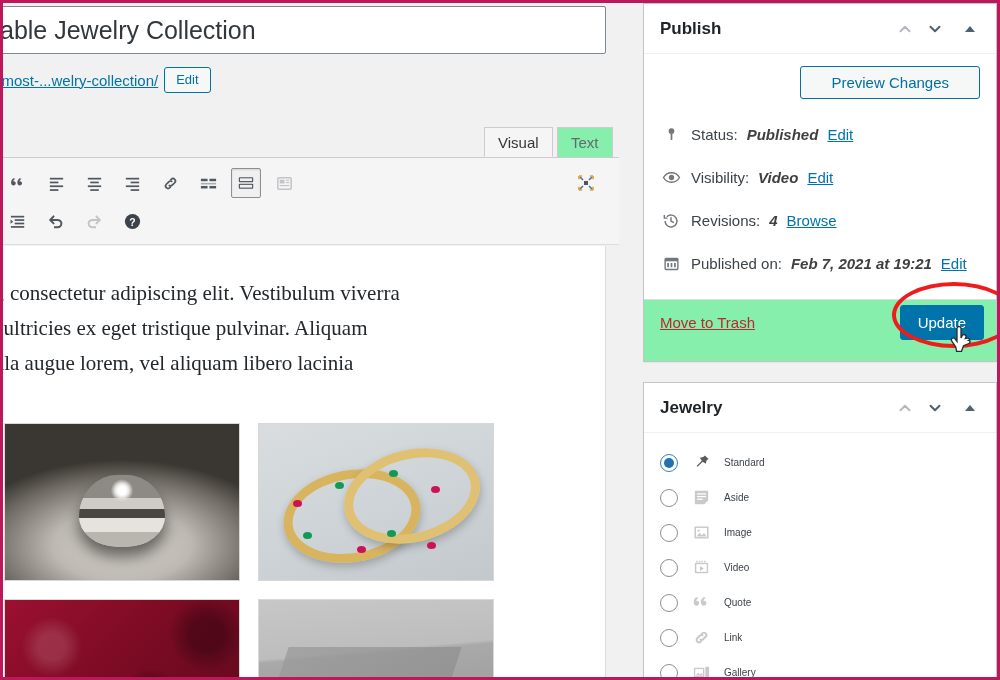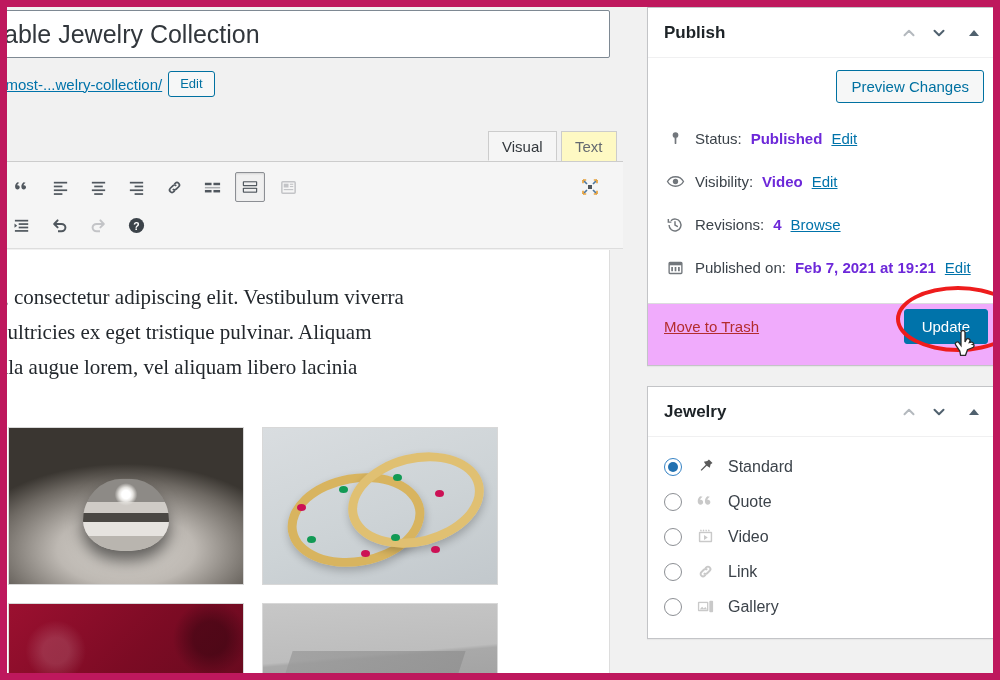--- a/index.html
+++ b/index.html
@@ -10,21 +10,21 @@
     color: #23282d;
     font-size: 13px;
     position: relative;
   }
 
   
   #frame {
     position: absolute;
     left: 0; top: 0;
     width: 1000px; height: 680px;
-    border: 7px solid #be185d;
+    border: 3px solid #be185d;
     background: #f1f1f1;
     overflow: hidden;
   }
   #inner {
     position: absolute;
     left: 0; top: 0;
     width: 994px; height: 674px;
     background: #f1f1f1;
     overflow: hidden;
   }
@@ -108,21 +108,21 @@
     border-bottom: none;
     cursor: pointer;
   }
   .ed-tab.active {
     background: #f5f5f5;
     color: #32373c;
     border-bottom: 1px solid #f5f5f5;
     z-index: 3;
   }
   .ed-tab.inactive {
-    background: #fef9c3;
+    background: #86efac;
     color: #646970;
   }
   #tab-visual { left: 495px; }
   #tab-text   { left: 568px; }
 
   .toolbar {
     position: relative;
     width: 630px;
     background: #f5f5f5;
     border-top: 1px solid #ccc;
@@ -290,42 +290,42 @@
 
   .panel-body { padding: 12px 16px 14px; }
   .preview-row { display: flex; justify-content: flex-end; margin-bottom: 14px; }
   .btn-secondary {
     font-family: "Liberation Sans", sans-serif;
     font-size: 15px;
     color: #0071a1;
     background: #f6f7f7;
     border: 1px solid #0071a1;
     border-radius: 3px;
-    padding: 7px 14px;
+    padding: 7px 30px;
     cursor: pointer;
   }
   .misc-row {
     display: flex;
     align-items: center;
     gap: 9px;
     height: 43px;
     font-size: 15px;
     color: #3c434a;
   }
   .misc-ico { width: 22px; display: flex; justify-content: center; color: #72777c; }
-  .misc-row b { font-weight: bold; color: #6d28d9; }
+  .misc-row b { font-weight: bold; color: #404040; font-style: italic; }
   .lnk {
     color: #0073aa;
     text-decoration: underline;
     cursor: pointer;
   }
 
   .panel-foot {
     position: relative;
-    background: #f0abfc;
+    background: #86efac;
     border-top: 1px solid #dcdcde;
     height: 62px;
     display: flex;
     align-items: center;
     padding: 0 12px 16px 16px;
   }
   .trash-link {
     color: #b32d2e;
     text-decoration: underline;
     font-size: 15px;
@@ -362,21 +362,21 @@
     pointer-events: none;
     z-index: 6;
   }
 
   
   .fmt-row {
     display: flex;
     align-items: center;
     gap: 12px;
     height: 35px;
-    font-size: 16px;
+    font-size: 10px;
     color: #3c434a;
   }
   .radio {
     width: 18px; height: 18px;
     border: 1px solid #8c8f94;
     border-radius: 50%;
     background: #fff;
     position: relative;
     flex: 0 0 auto;
     cursor: pointer;
@@ -680,30 +680,44 @@
         <div class="fmt-row">
           <span class="radio checked"></span>
           <span class="fmt-ico dark">
             <svg width="19" height="19" viewBox="0 0 20 20" fill="currentColor">
               <path d="M13.6 2.6l3.8 3.8-2 1.2-.9 3.6-3.2-2-5.4 5.4-1-1 5.4-5.4-2-3.2 3.6-.9z"></path>
             </svg>
           </span>
           <span>Standard</span>
         </div>
 
-
-
         <div class="fmt-row">
           <span class="radio"></span>
           <span class="fmt-ico">
             <svg width="19" height="19" viewBox="0 0 20 20" fill="currentColor">
-              <path d="M4.4 4.6C2.6 6 1.8 7.8 1.8 9.8c0 2.2 1.3 3.6 3 3.6 1.5 0 2.7-1.2 2.7-2.7 0-1.4-1-2.5-2.4-2.5-.3 0-.6 0-.8.1.3-1.2 1.3-2.3 2.7-3.2l-2.6-.5zm7.6 0c-1.8 1.4-2.6 3.2-2.6 5.2 0 2.2 1.3 3.6 3 3.6 1.5 0 2.7-1.2 2.7-2.7 0-1.4-1-2.5-2.4-2.5-.3 0-.6 0-.8.1.3-1.2 1.3-2.3 2.7-3.2l-2.6-.5z"></path>
-            </svg>
-          </span>
-          <span>Quote</span>
+              <path d="M3 3h14v10l-4 4H3z"></path>
+              <rect x="5.2" y="5.6" width="9.6" height="1.3" fill="#fff"></rect>
+              <rect x="5.2" y="8.4" width="9.6" height="1.3" fill="#fff"></rect>
+              <rect x="5.2" y="11.2" width="6" height="1.3" fill="#fff"></rect>
+            </svg>
+          </span>
+          <span>Aside</span>
+        </div>
+
+        <div class="fmt-row">
+          <span class="radio"></span>
+          <span class="fmt-ico">
+            <svg width="19" height="19" viewBox="0 0 20 20" fill="currentColor">
+              <rect x="2.6" y="3.6" width="14.8" height="12.8" rx="1"></rect>
+              <rect x="4.2" y="5.2" width="11.6" height="9.6" fill="#fff"></rect>
+              <circle cx="7" cy="8" r="1.2"></circle>
+                  <path d="M4.6 14.2l3.4-4 2.4 2.6 2.2-2.2 2.8 3.6z"></path>
+            </svg>
+          </span>
+          <span>Image</span>
         </div>
 
         <div class="fmt-row">
           <span class="radio"></span>
           <span class="fmt-ico">
             <svg width="19" height="19" viewBox="0 0 20 20" fill="currentColor">
               <rect x="3" y="5" width="14" height="11" rx="1"></rect>
               <rect x="4.5" y="6.5" width="11" height="8" fill="#fff"></rect>
               <path d="M8.4 8.4l4 2.6-4 2.6z"></path>
               <rect x="4.5" y="2.8" width="1.4" height="1.6" transform="rotate(18 5 3.6)"></rect>
@@ -711,20 +725,30 @@
               <rect x="10" y="2.8" width="1.4" height="1.6" transform="rotate(18 10.6 3.6)"></rect>
               <rect x="12.8" y="2.8" width="1.4" height="1.6" transform="rotate(18 13.4 3.6)"></rect>
             </svg>
           </span>
           <span>Video</span>
         </div>
 
         <div class="fmt-row">
           <span class="radio"></span>
           <span class="fmt-ico">
+            <svg width="19" height="19" viewBox="0 0 20 20" fill="currentColor">
+              <path d="M4.4 4.6C2.6 6 1.8 7.8 1.8 9.8c0 2.2 1.3 3.6 3 3.6 1.5 0 2.7-1.2 2.7-2.7 0-1.4-1-2.5-2.4-2.5-.3 0-.6 0-.8.1.3-1.2 1.3-2.3 2.7-3.2l-2.6-.5zm7.6 0c-1.8 1.4-2.6 3.2-2.6 5.2 0 2.2 1.3 3.6 3 3.6 1.5 0 2.7-1.2 2.7-2.7 0-1.4-1-2.5-2.4-2.5-.3 0-.6 0-.8.1.3-1.2 1.3-2.3 2.7-3.2l-2.6-.5z"></path>
+            </svg>
+          </span>
+          <span>Quote</span>
+        </div>
+
+        <div class="fmt-row">
+          <span class="radio"></span>
+          <span class="fmt-ico">
             <svg width="19" height="19" viewBox="0 0 20 20" fill="none" stroke="currentColor" stroke-width="2">
               <path d="M8.2 11.8c1 1 2.6 1 3.6 0l2.6-2.6c1-1 1-2.6 0-3.6s-2.6-1-3.6 0l-1 1"></path>
               <path d="M11.8 8.2c-1-1-2.6-1-3.6 0l-2.6 2.6c-1 1-1 2.6 0 3.6s2.6 1 3.6 0l1-1"></path>
             </svg>
           </span>
           <span>Link</span>
         </div>
 
         <div class="fmt-row">
           <span class="radio"></span>

